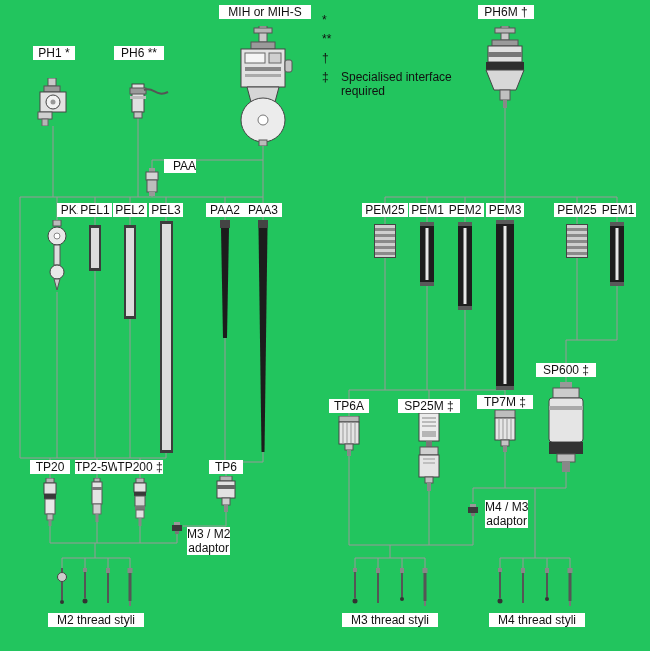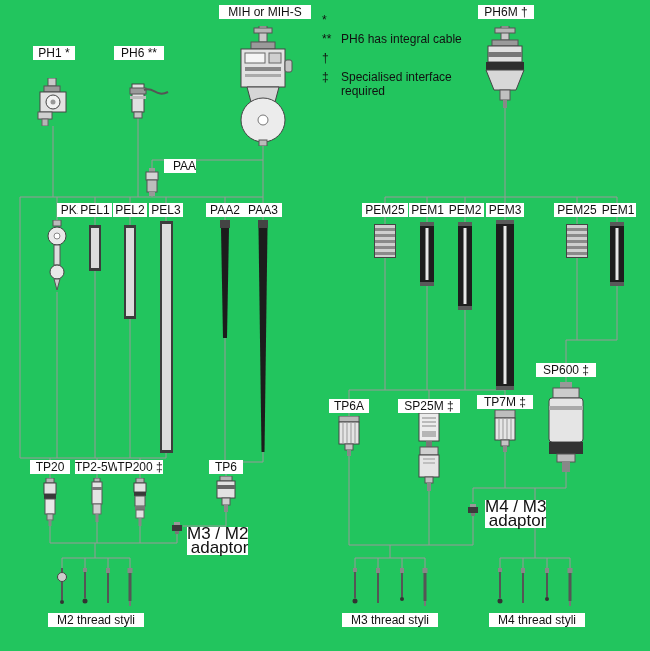--- a/index.html
+++ b/index.html
@@ -6,21 +6,21 @@
   html,body { background:#fff; }
   body { font-family:"Liberation Sans", sans-serif; width:650px; height:651px; position:relative; }
   .canvas { position:relative; width:650px; height:651px; background:#22c55e; overflow:hidden; }
   .lines { position:absolute; left:0; top:0; }
   .lbl { position:absolute; font-size:12px; color:#111; text-align:center; background:#fff; line-height:14px; white-space:nowrap; }
   .comp { position:absolute; }
   .legend { position:absolute; left:322px; top:13px; width:172px; font-size:12px; color:#111; }
   .legend-row { display:flex; gap:4px; margin-bottom:5px; }
   .legend-sym { width:15px; flex:none; }
   .legend-text { flex:1; line-height:14px; }
-  .adaptor-label { position:absolute; font-size:17px; line-height:14px; color:#111; white-space:pre-line; background:#fff; text-align:right; }
+  .adaptor-label { position:absolute; font-size:12px; line-height:14px; color:#111; white-space:pre-line; background:#fff; text-align:center; }
   .pel { position:absolute; background:#dcdcdc; border:2px solid #3c3c3c; border-top-width:3px; border-bottom-width:3px; }
   .pem { position:absolute; background:#1d1d1d; border-top:4px solid #595959; border-bottom:4px solid #595959; }
   .pem::before { content:""; position:absolute; left:50%; transform:translateX(-50%); top:2px; bottom:2px; width:3px; background:#e8e8e8; }
   .pem25 { position:absolute; background:repeating-linear-gradient(180deg,#cfcfcf 0 3px,#8a8a8a 3px 6px); border:1px solid #444; }
 </style>
 </head>
 <body>
 
 <div class="canvas">
 
@@ -420,21 +420,20 @@
   <div class="lbl" style="left:48px;top:613px;width:96px">M2 thread styli</div>
   <div class="lbl" style="left:342px;top:613px;width:96px">M3 thread styli</div>
   <div class="lbl" style="left:489px;top:613px;width:96px">M4 thread styli</div>
 
   <div class="legend">
     <div class="legend-row">
       <span class="legend-sym">*</span>
     </div>
     <div class="legend-row">
       <span class="legend-sym">**</span>
-      <span class="legend-text">PH6 has integral cable</span>
     </div>
     <div class="legend-row">
       <span class="legend-sym">†</span>
     </div>
     <div class="legend-row">
       <span class="legend-sym">‡</span>
       <span class="legend-text">Specialised interface required</span>
     </div>
   </div>
 

